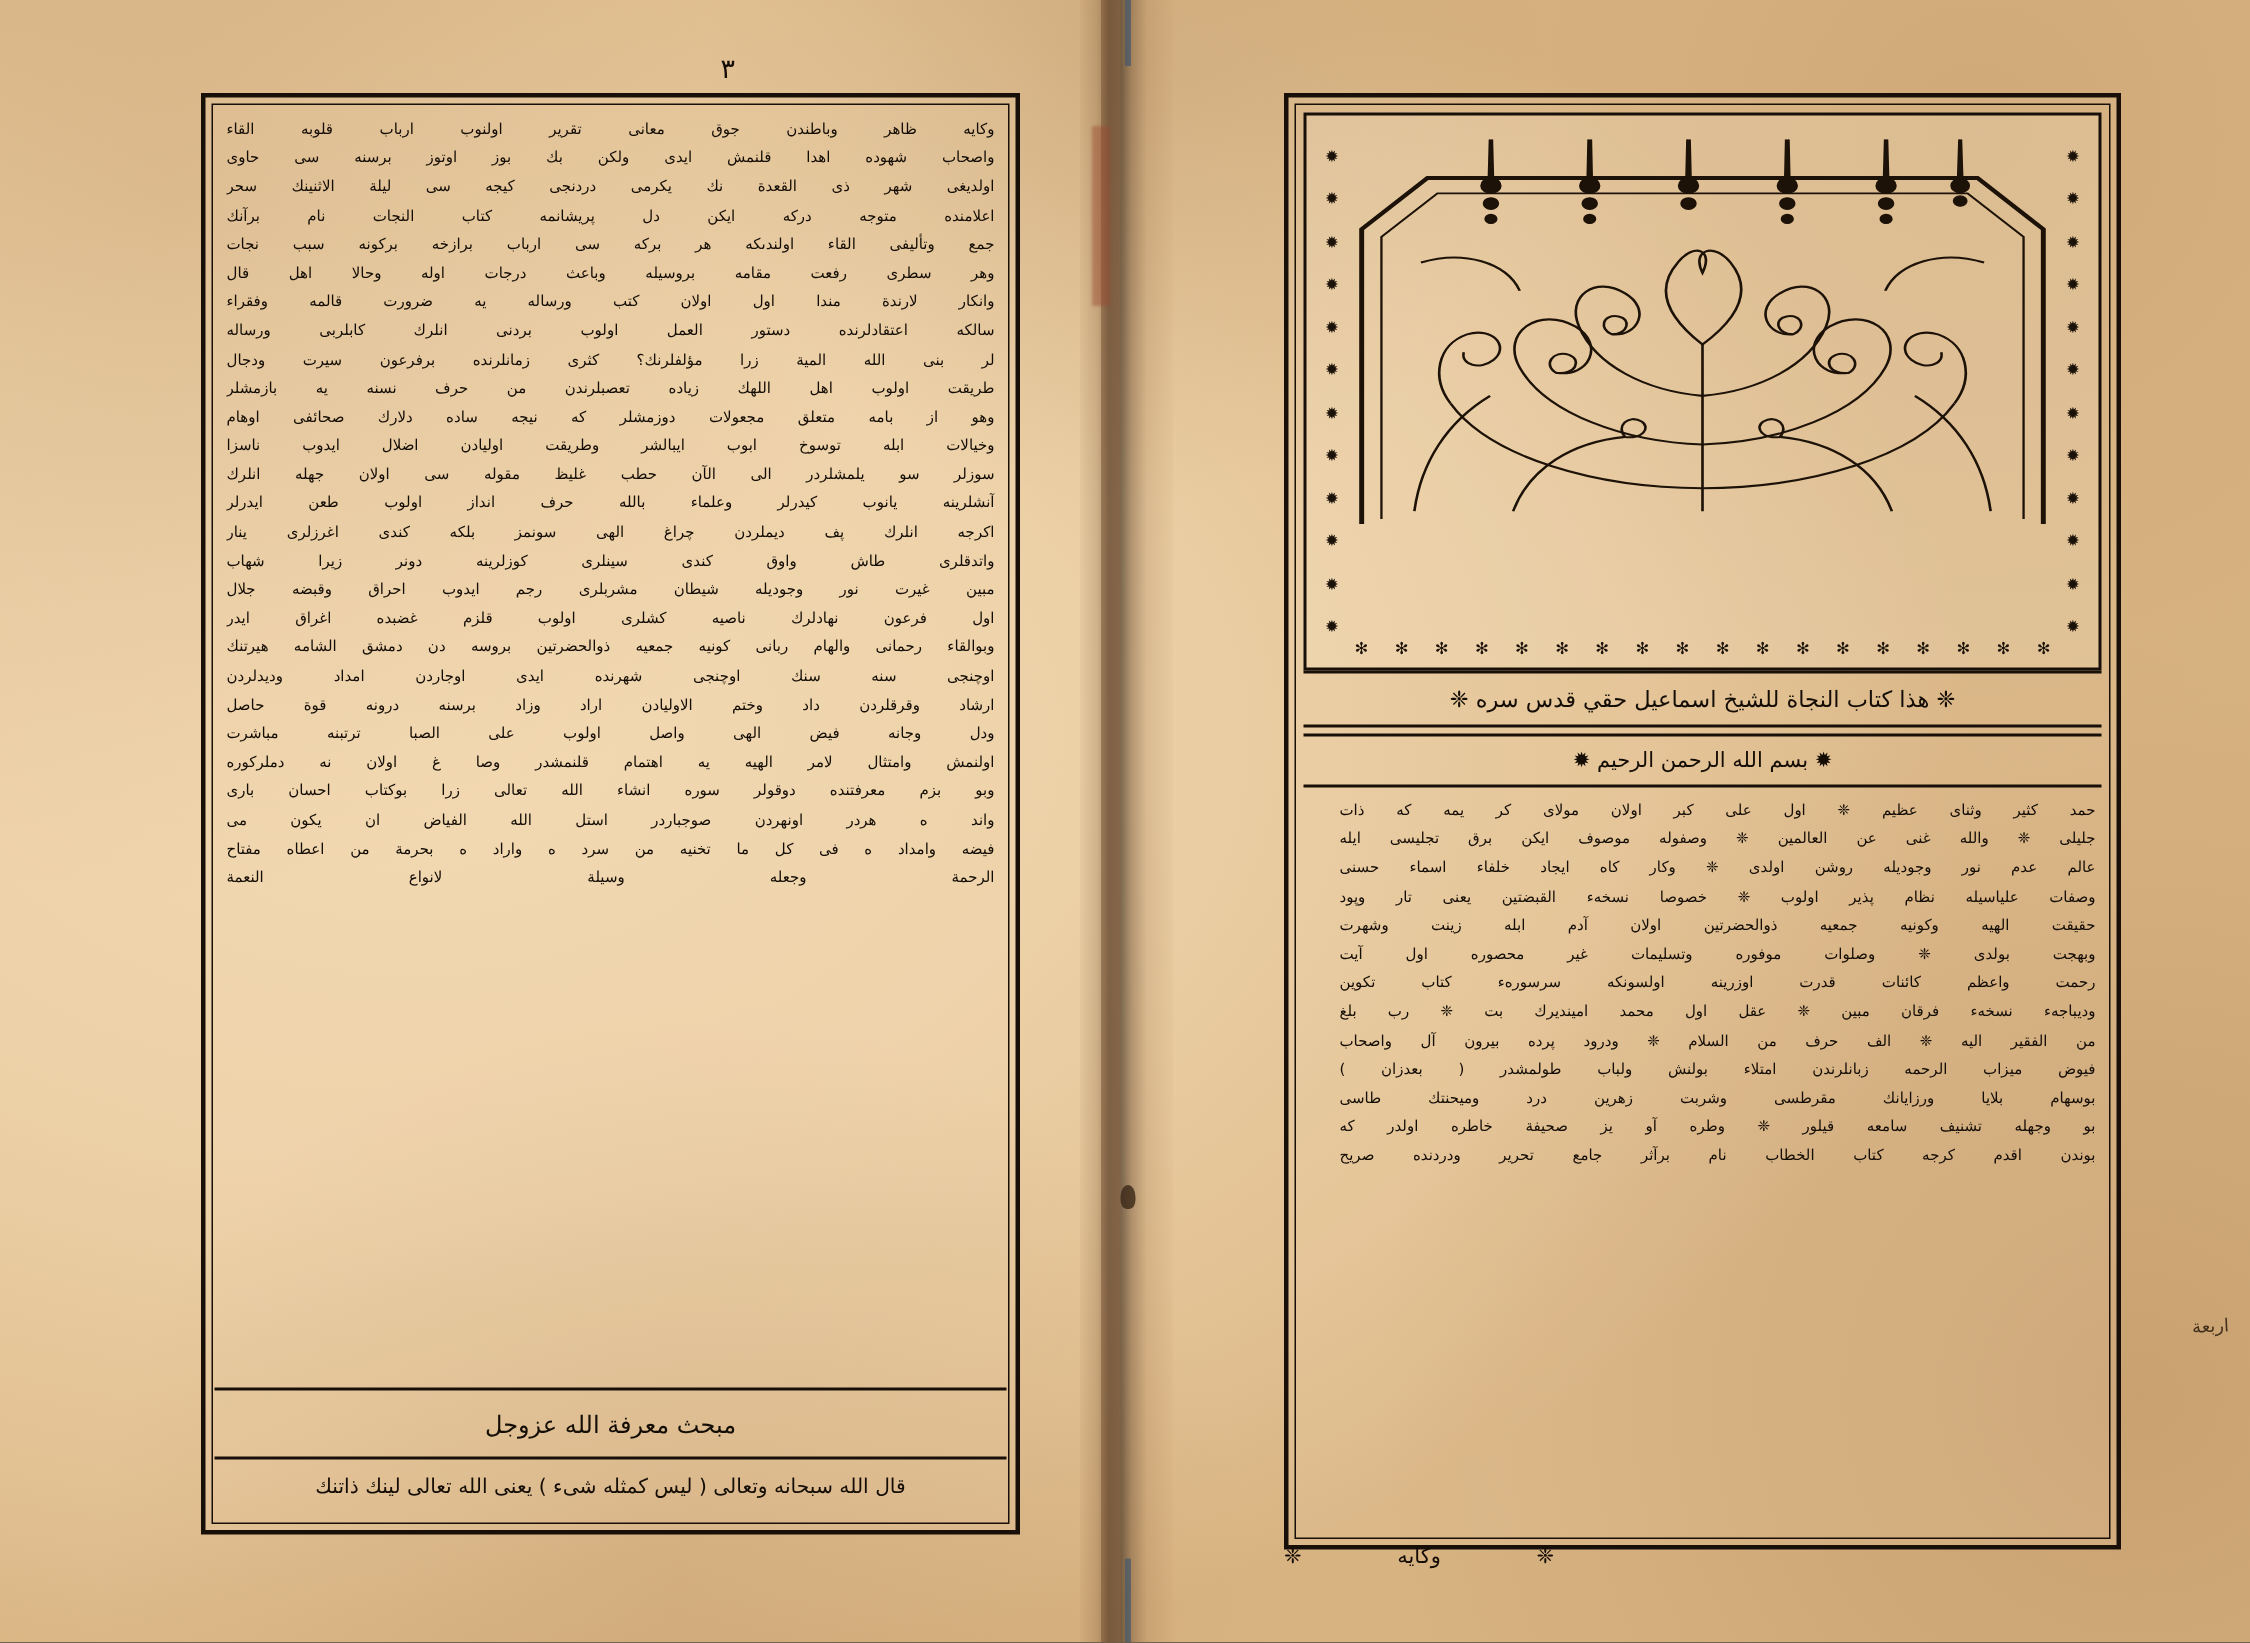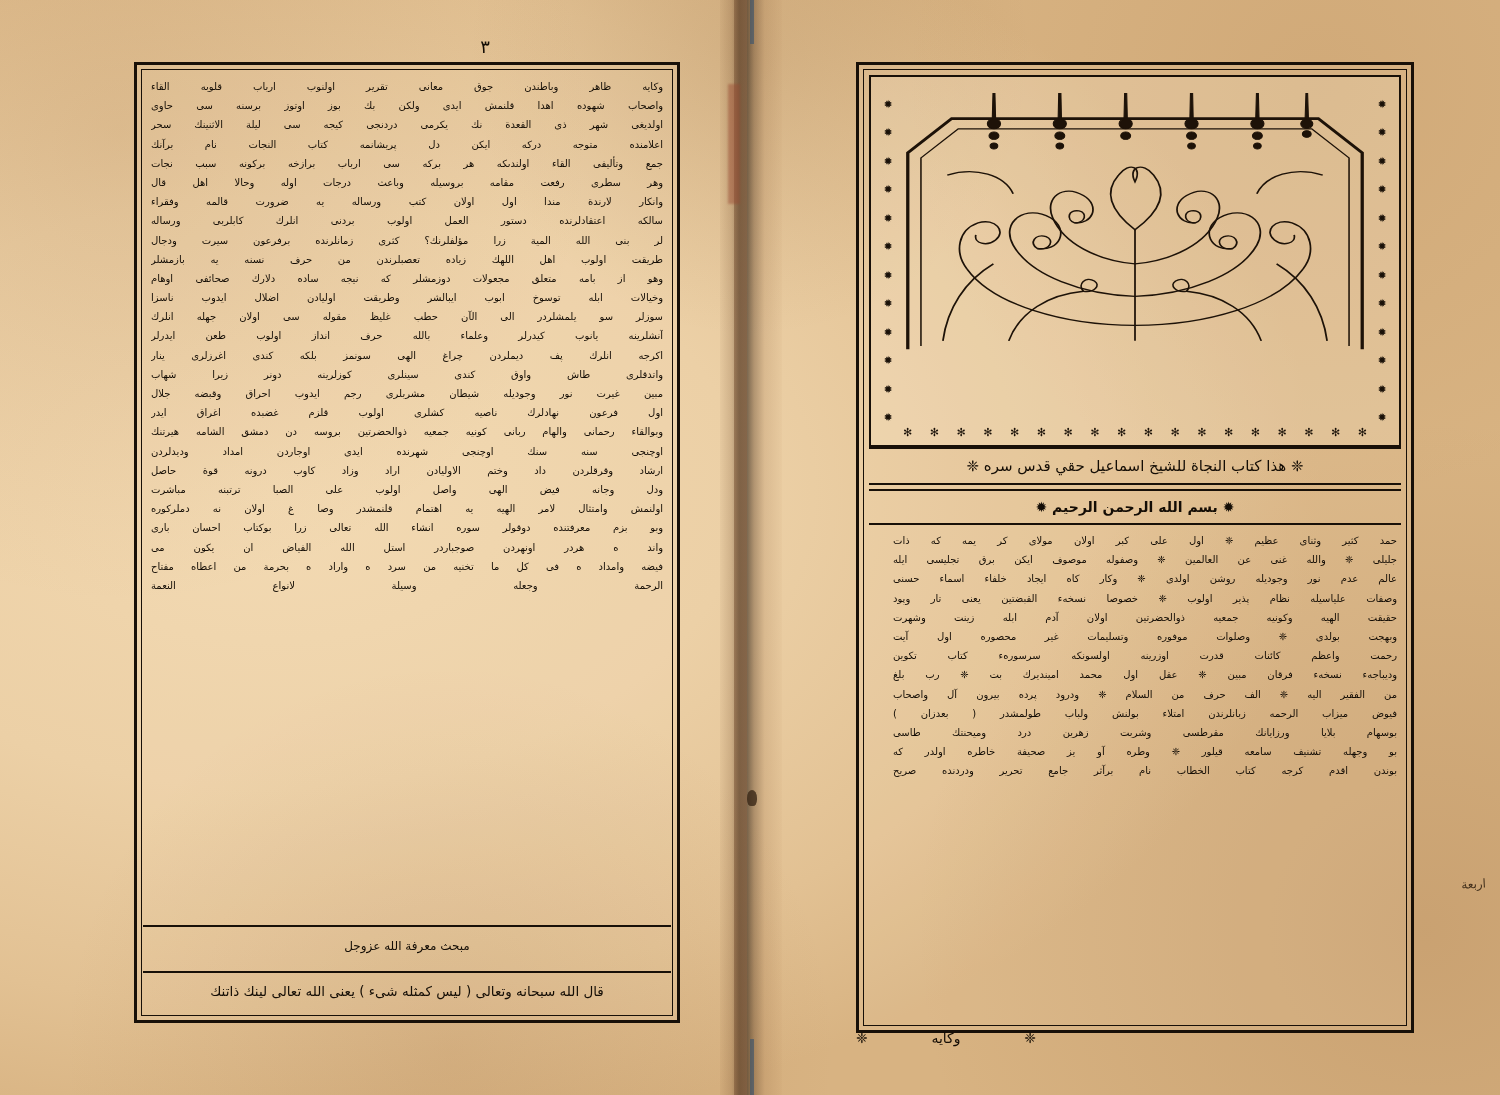--- a/index.html
+++ b/index.html
@@ -150,21 +150,21 @@
     top: 860px;
     border-top: 2px solid #181008;
   }
   #left-sub {
     position: absolute;
     left: 14px; right: 14px;
     top: 872px;
     height: 34px;
     text-align: center;
     text-align-last: center;
-    font-size: 12px;
+    font-size: 16px;
     line-height: 1.6;
   }
   #left-rule-2 {
     position: absolute;
     left: 6px; right: 6px;
     top: 906px;
     border-top: 2px solid #181008;
   }
   #left-foot {
     position: absolute;
@@ -243,21 +243,20 @@
     top: 382px;
     height: 34px;
     line-height: 34px;
     font-size: 15px;
   }
   #basmala-strip {
     top: 424px;
     height: 32px;
     line-height: 32px;
     font-size: 14px;
-    font-weight: bold;
   }
   #right-col {
     position: absolute;
     left: 14px; right: 14px;
     top: 466px;
     bottom: 10px;
     overflow: hidden;
     margin-left: 20px;
   }
   #catchword {
@@ -311,21 +310,21 @@
         <p>وهو از بامه متعلق مجعولات دوزمشلر كه نيجه ساده دلارك صحائفى اوهام</p>
         <p>وخيالات ابله توسوخ ابوب ايبالشر وطريقت اوليادن اضلال ايدوب ناسزا</p>
         <p>سوزلر سو يلمشلردر الى الآن حطب غليظ مقوله سى اولان جهله انلرك</p>
         <p>آنشلرينه يانوب كيدرلر وعلماء بالله حرف انداز اولوب طعن ايدرلر</p>
         <p>اكرجه انلرك پف ديملردن چراغ الهى سونمز بلكه كندى اغرزلرى ينار</p>
         <p>واتدقلرى طاش واوق كندى سينلرى كوزلرينه دونر زيرا شهاب</p>
         <p>مبين غيرت نور وجوديله شيطان مشربلرى رجم ايدوب احراق وقبضه جلال</p>
         <p>اول فرعون نهادلرك ناصيه كشلرى اولوب قلزم غضبده اغراق ايدر</p>
         <p>وبوالقاء رحمانى والهام ربانى كونيه جمعيه ذوالحضرتين بروسه دن دمشق الشامه هيرتنك</p>
         <p>اوچنجى سنه سنك اوچنجى شهرنده ايدى اوجاردن امداد وديدلردن</p>
-        <p>ارشاد وقرقلردن داد وختم الاوليادن اراد وزاد كاوب درونه قوة حاصل</p>
+        <p>ارشاد وقرقلردن داد وختم الاوليادن اراد وزاد برسنه درونه قوة حاصل</p>
         <p>ودل وجانه فيض الهى واصل اولوب على الصبا ترتبنه مباشرت</p>
         <p>اولنمش وامتثال لامر الهيه يه اهتمام قلنمشدر وصا غ اولان نه دملركوره</p>
         <p>وبو بزم معرفتنده دوقولر سوره انشاء الله تعالى زرا بوكتاب احسان بارى</p>
         <p>واند ه هردر اونهردن صوجباردر استل الله الفياض ان يكون مى</p>
         <p>فيضه وامداد ه فى كل ما تخنيه من سرد ه واراد ه بحرمة من اعطاه مفتاح</p>
         <p>الرحمة وجعله وسيلة لانواع النعمة</p>
       </div>
 
       <div id="left-rule-1"></div>
 

